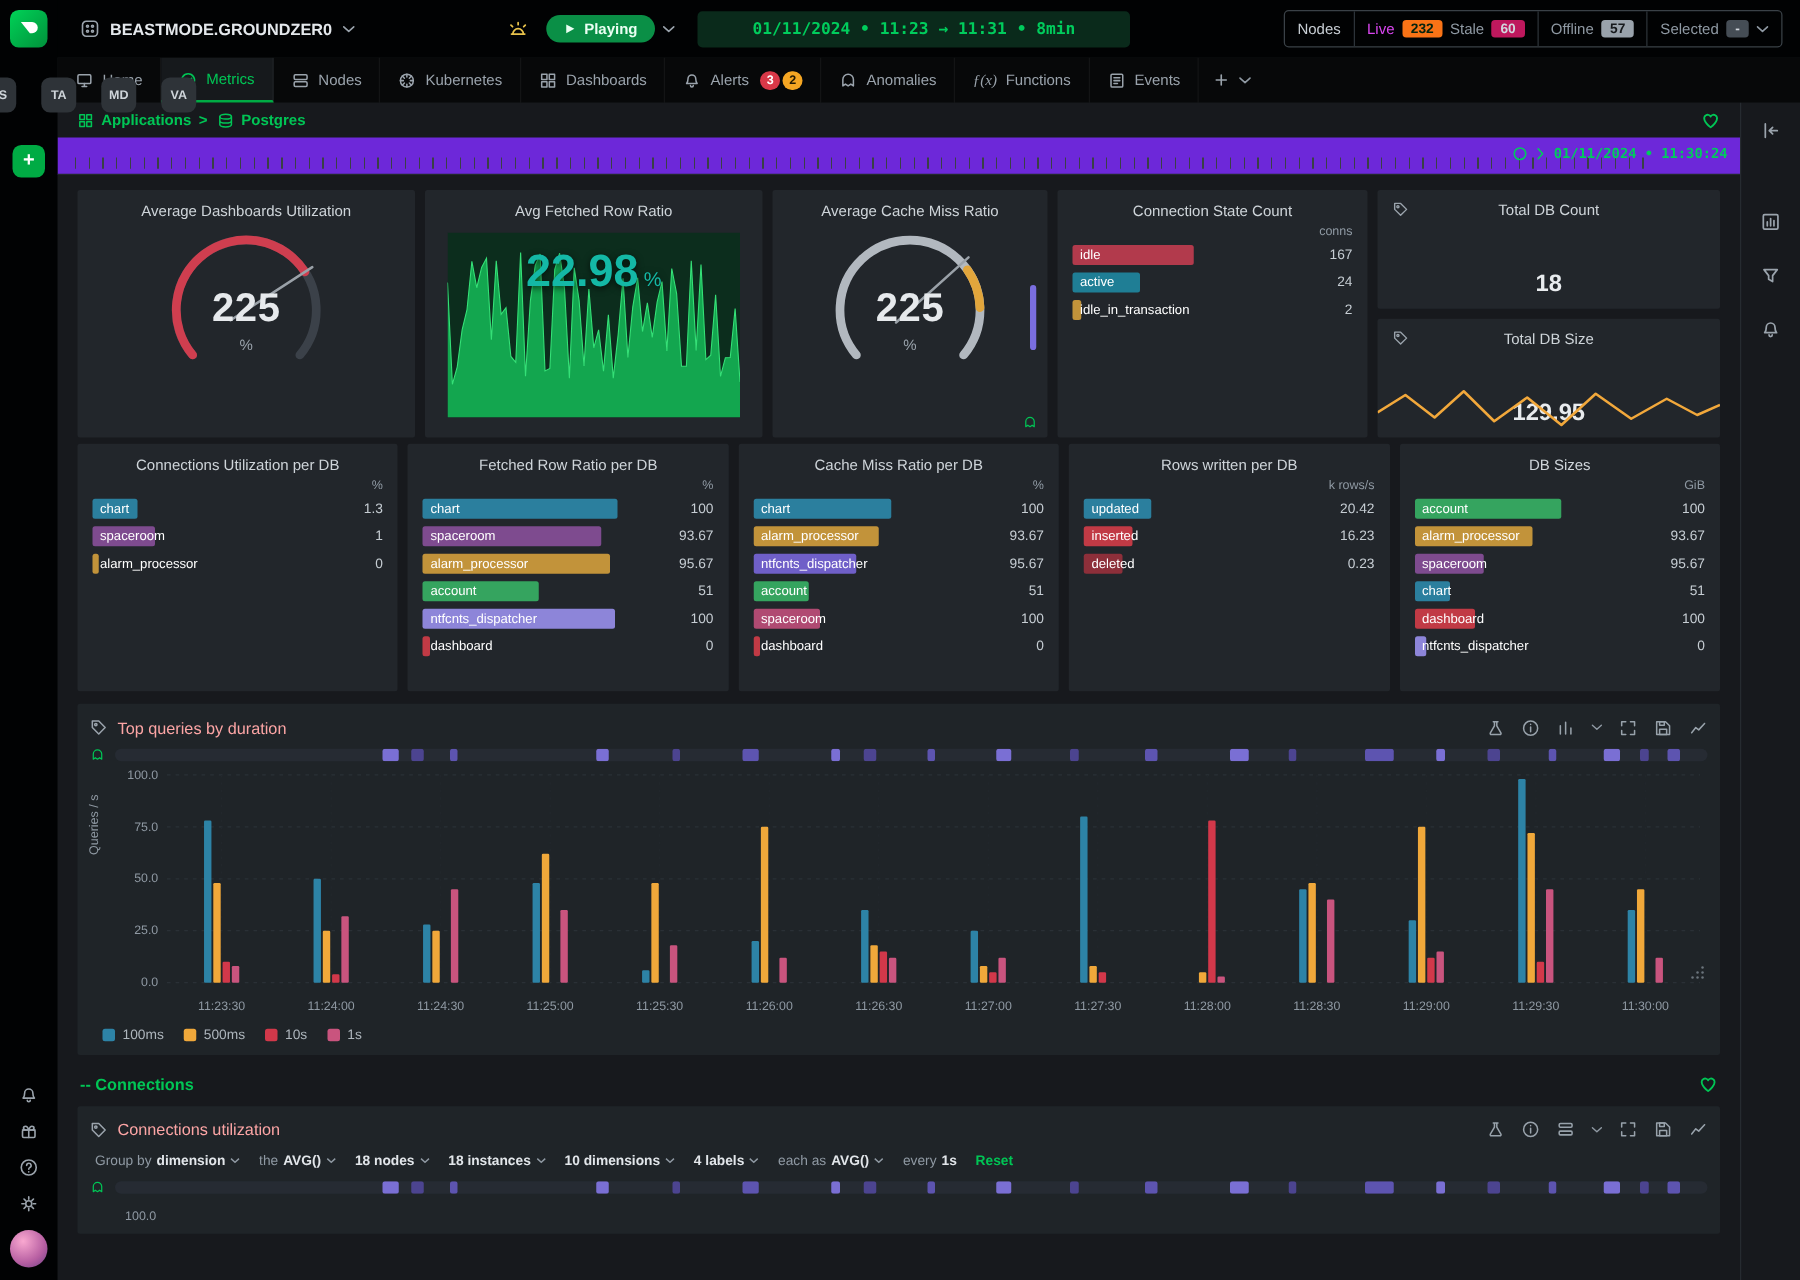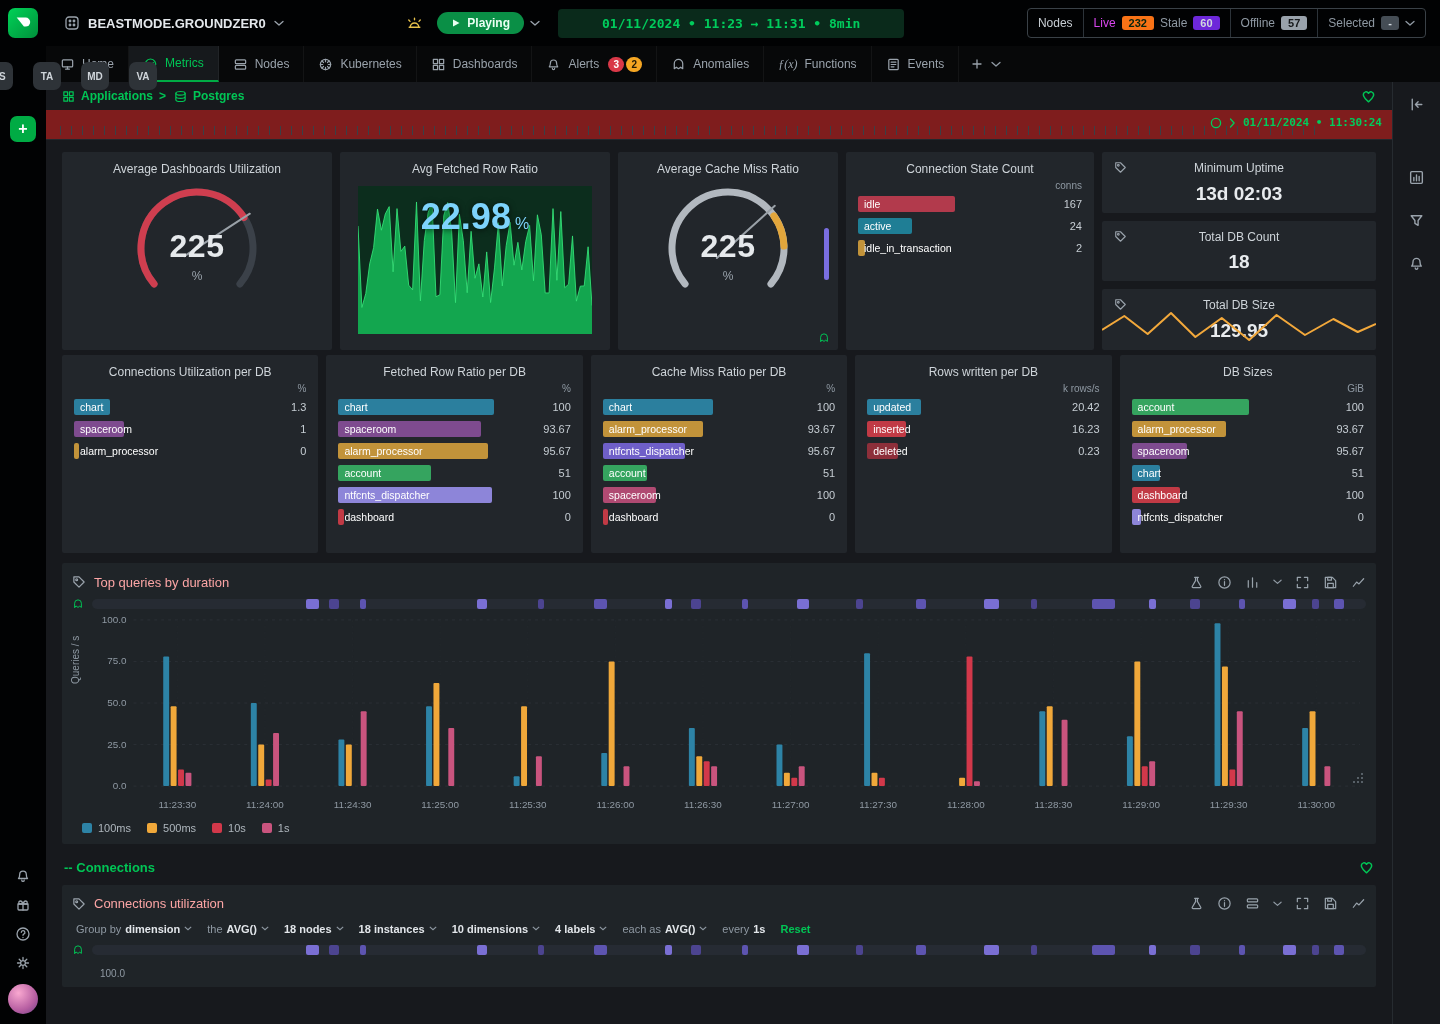--- a/index.html
+++ b/index.html
@@ -17,21 +17,21 @@
   .siren{margin-left:auto;color:#e8c24b}
   .play-pill{display:flex;align-items:center;gap:6px;background:#0a8f46;border-radius:14px;padding:4px 14px;margin-left:14px;color:#eafff3;font-weight:bold;cursor:pointer}
   .play-caret{margin-left:6px;color:#9aa3ac;cursor:pointer}
   .date-range{margin-left:18px;background:#0a2a1b;color:#00cc5c;font-family:"DejaVu Sans Mono",monospace;font-size:13px;font-weight:bold;padding:7px 44px;border-radius:4px;cursor:pointer;white-space:nowrap}
   .nodes-cluster{margin-left:auto;margin-right:14px;display:flex;align-items:center;border:1px solid #3a4147;border-radius:4px;height:30px;font-size:12px;overflow:hidden}
   .nodes-cluster .seg{display:flex;align-items:center;gap:6px;padding:0 10px;height:100%}
   .nodes-cluster .seg + .seg{border-left:1px solid #2c3339}
   .lab-live{color:#d946ef}.lab-dim{color:#8f99a3}
   .badge{border-radius:3px;padding:1px 7px;font-weight:bold;font-size:11px}
   .badge.green{background:#f97316;color:#06240f}
-  .badge.gray{background:#6d28d9;color:#d2d8de}
+  .badge.gray{background:#be185d;color:#d2d8de}
   .badge.light{background:#99a2ab;color:#16191c}
   .badge.dash{background:#454d55;color:#d2d8de;min-width:18px;text-align:center}
 
   
   .sidebar{position:absolute;left:0;top:0;width:46px;height:1024px;background:#010203;z-index:6;display:flex;flex-direction:column;align-items:center;padding:8px 0 10px}
   .logo{width:30px;height:30px;border-radius:7px;background:linear-gradient(135deg,#00d257,#00913b);display:flex;align-items:center;justify-content:center;cursor:pointer}
   .spaces{margin-top:24px;display:flex;flex-direction:row;gap:20px}
   .space{width:28px;height:28px;border-radius:7px;background:#2e3338;color:#cfd5da;font-size:10px;font-weight:bold;display:flex;align-items:center;justify-content:center;cursor:pointer}
   .space:nth-child(2){background:#5a6066;color:#eceff1}
   .add-space{margin-top:26px;width:26px;height:26px;border-radius:7px;background:#00ab44;color:#fff;font-size:16px;font-weight:bold;display:flex;align-items:center;justify-content:center;cursor:pointer}
@@ -47,21 +47,21 @@
   .mini-badge{min-width:16px;height:15px;border-radius:8px;font-size:10px;font-weight:bold;display:flex;align-items:center;justify-content:center;padding:0 4px}
   .mini-badge.red{background:#d93848;color:#fff}
   .mini-badge.yellow{background:#f5a623;color:#231a04}
   .tab-add{display:flex;align-items:center;gap:8px;padding:0 12px;color:#9aa3ac;cursor:pointer}
   .fx{font-family:"Liberation Serif",serif;font-style:italic;font-size:12px}
 
   
   .crumbrow{position:absolute;left:46px;right:48px;top:82px;height:28px;display:flex;align-items:center;gap:8px;padding:0 16px;background:#17191d;z-index:3}
   .crumb{display:flex;align-items:center;gap:6px;color:#00c555;font-weight:bold;cursor:pointer}
   .heart{margin-left:auto;color:#00c555;cursor:pointer}
-  .timeline{position:absolute;left:46px;right:48px;top:110px;height:30px;background:#7f1d1d;border-bottom:1px solid #23282d;z-index:3}
+  .timeline{position:absolute;left:46px;right:48px;top:110px;height:30px;background:#6d28d9;border-bottom:1px solid #23282d;z-index:3}
   .ticks{position:absolute;left:14px;right:70px;bottom:4px;height:9px;
          background:repeating-linear-gradient(90deg,#3a4046 0 1px,transparent 1px 11px)}
   .tl-right{position:absolute;right:10px;top:6px;display:flex;align-items:center;gap:7px;color:#00cc5c;font-family:"DejaVu Sans Mono",monospace;font-size:11px;font-weight:bold;cursor:pointer}
 
   
   .rightbar{position:absolute;right:0;top:82px;bottom:0;width:48px;background:#17191d;border-left:1px solid #262b30;display:flex;flex-direction:column;align-items:center;color:#9aa3ac;z-index:3}
   .rightbar .icon{cursor:pointer}
   .rightbar .icon:first-child{margin:14px 0 30px}
   .rightbar .icon + .icon{margin-top:26px}
 
@@ -73,21 +73,21 @@
   .row2{display:grid;grid-template-columns:repeat(5,1fr);gap:8px;height:198px;margin-top:5px}
 
   .gauge{position:relative;height:158px}
   .gauge svg{position:absolute;left:50%;top:6px;transform:translateX(-50%)}
   .gauge-value{position:absolute;left:0;right:0;top:52px;text-align:center}
   .gauge-value b{font-size:32px;color:#e6e9ec;letter-spacing:.5px}
   .gauge-value em{display:block;font-style:normal;font-size:12px;color:#9aa3ac;margin-top:4px}
 
   .area-wrap{position:absolute;left:18px;right:18px;top:34px;bottom:16px}
   .area-wrap svg{width:100%;height:100%}
-  .fetched-value{position:absolute;inset:0;display:flex;align-items:baseline;justify-content:center;padding-top:44px;color:#7dd3fc;text-shadow:0 1px 6px rgba(0,0,0,.65)}
+  .fetched-value{position:absolute;inset:0;display:flex;align-items:baseline;justify-content:center;padding-top:44px;color:#14b8a6;text-shadow:0 1px 6px rgba(0,0,0,.65)}
   .fetched-value b{font-size:36px;font-weight:bold}
   .fetched-value i{font-style:normal;font-size:16px;margin-left:4px}
 
   .anom-bar{position:absolute;right:9px;top:76px;width:5px;height:52px;border-radius:3px;background:#7a6ee0}
   .ghost{color:#00c555}
   .card-ghost{position:absolute;right:8px;bottom:6px}
 
   .unit-row{text-align:right;font-size:10px;color:#8f99a3;padding:4px 12px 2px}
   .bar-row{display:flex;align-items:center;gap:8px;height:22px;padding:0 12px;cursor:pointer}
   .bar-track{flex:1;position:relative;height:16px}
@@ -485,30 +485,20 @@
               <div class="bar-track">
                 <div class="bar-fill" style="width: 4%; background: rgb(194, 147, 58);"></div>
                 <span class="bar-label">idle_in_transaction</span>
               </div>
               <span class="bar-value">2</span>
             </div>
           </div>
       </div>
 
       <div class="mini-col">
-        <div class="mini">
-          <span class="icon tag">
-              <svg width="13" height="13" viewBox="0 0 15 15">
-                <path d="M2 7.5 V2 H7.5 L13 7.5 L7.5 13 Z"></path>
-                <circle cx="5" cy="5" r="1"></circle>
-              </svg>
-            </span>
-          <div class="m-title">Minimum Uptime</div>
-          <div class="m-value">13d 02:03</div>
-        </div>
         <div class="mini">
           <span class="icon tag">
               <svg width="13" height="13" viewBox="0 0 15 15">
                 <path d="M2 7.5 V2 H7.5 L13 7.5 L7.5 13 Z"></path>
                 <circle cx="5" cy="5" r="1"></circle>
               </svg>
             </span>
           <div class="m-title">Total DB Count</div>
           <div class="m-value">18</div>
         </div>

